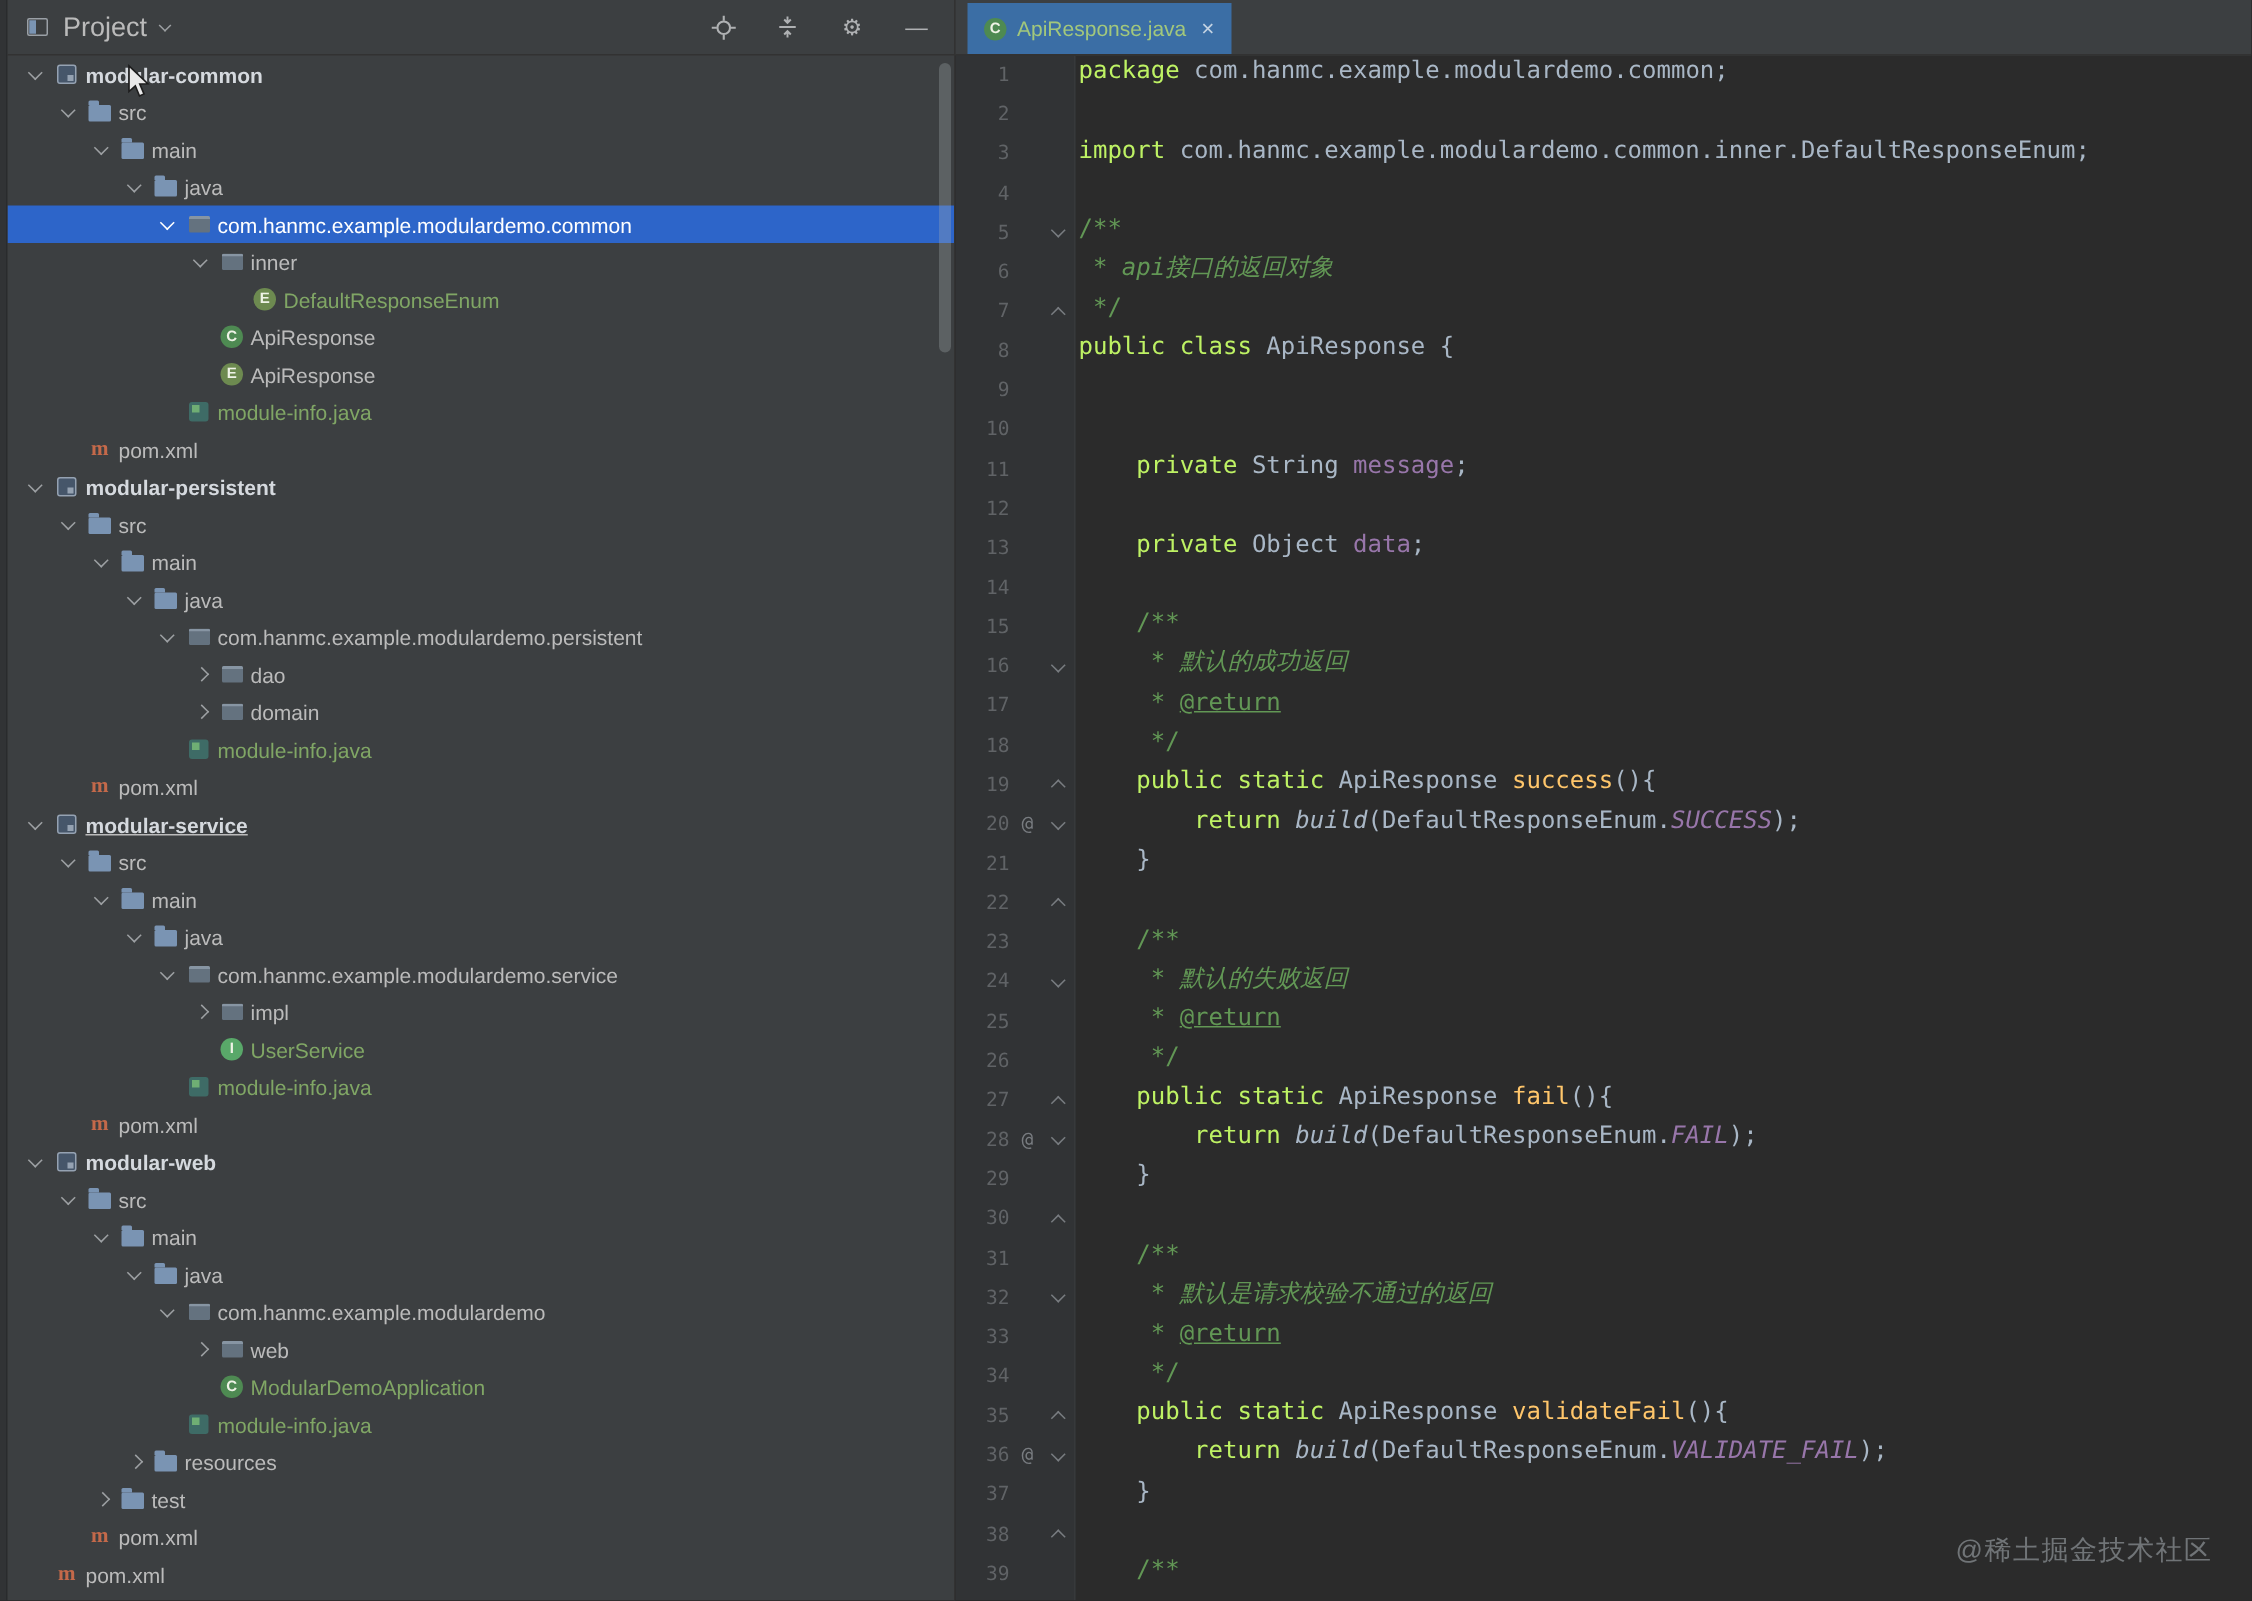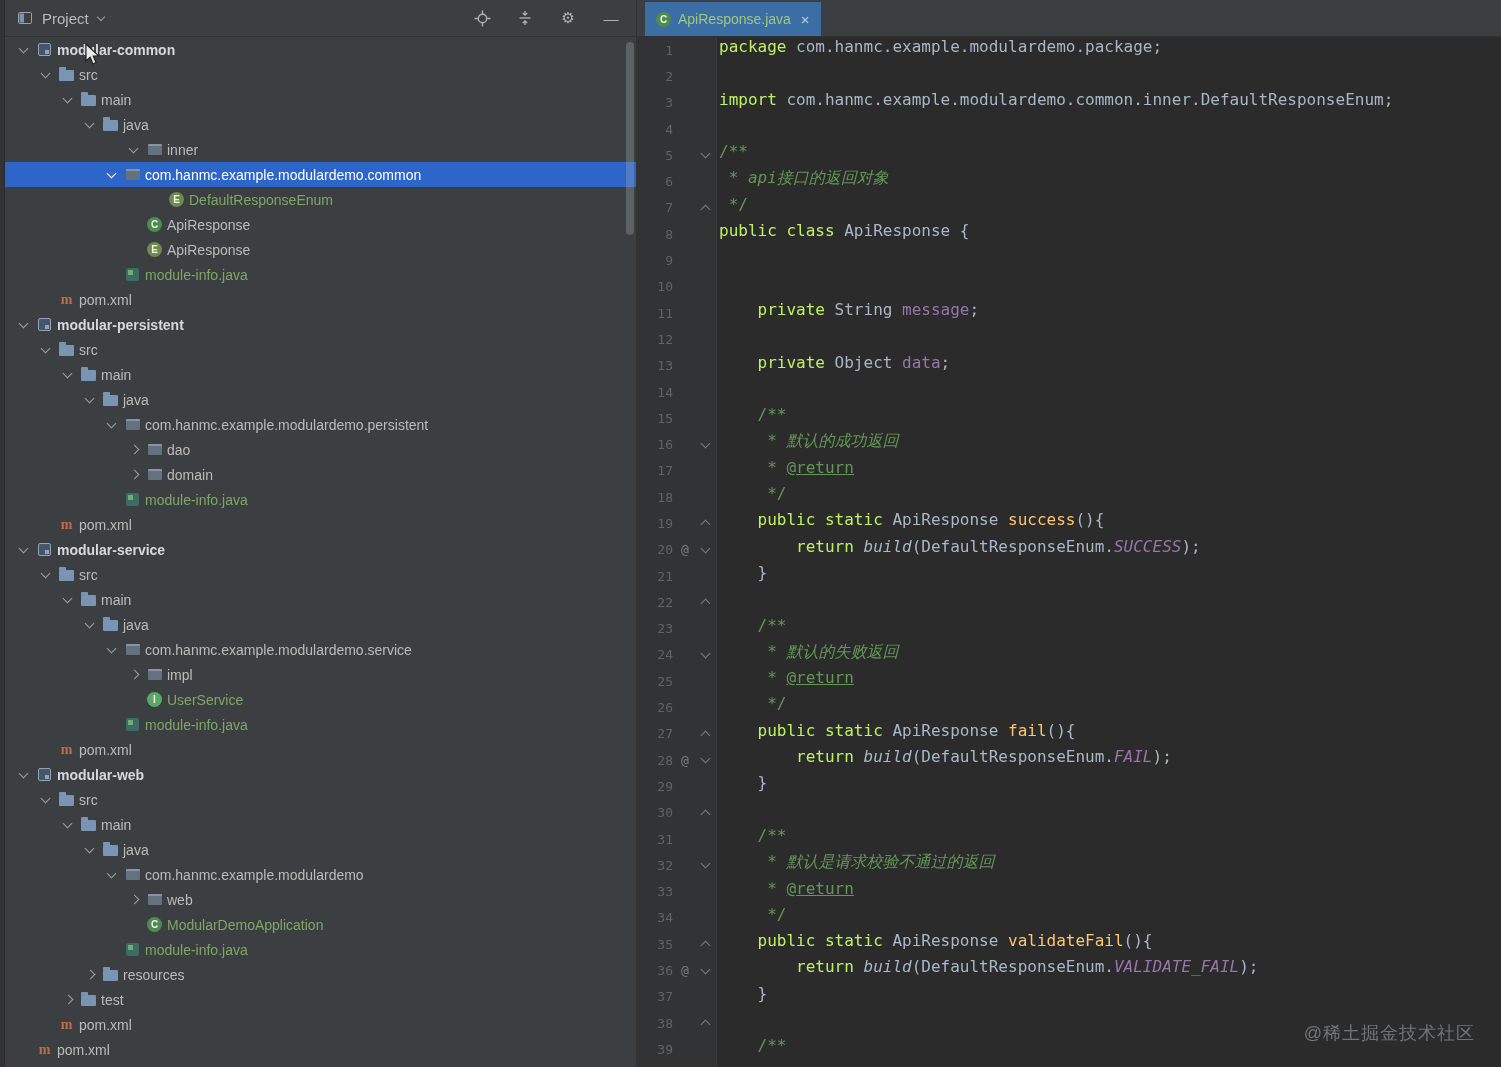--- a/index.html
+++ b/index.html
@@ -6,21 +6,21 @@
   html,body{width:1501px;height:1067px;overflow:hidden}
   body{background:#2b2b2b;font-family:"Liberation Sans",sans-serif;position:relative}
   .app{display:flex;width:100%;height:100%}
 
   
   .stripe{width:5px;background:#313335;border-right:1px solid #292b2d;flex:none}
 
   
   .project{width:632px;flex:none;background:#3c3f41;border-right:1px solid #323232;display:flex;flex-direction:column;position:relative}
   .ptool{height:37px;flex:none;display:flex;align-items:center;gap:7px;padding:0 14px 0 12px;border-bottom:1px solid #323232}
-  .ptitle{color:#bbbbbb;font-size:15px;margin-left:2px;cursor:default}
+  .ptitle{color:#bbbbbb;font-size:18px;margin-left:2px;cursor:default}
   .caret{width:10px;height:10px;position:relative;margin-top:-2px}
   .caret::after{content:"";position:absolute;left:2px;top:2px;width:5px;height:5px;border-right:1.5px solid #9da0a3;border-bottom:1.5px solid #9da0a3;transform:rotate(45deg)}
   .ptool .grow-sp{flex:1}
   .tbicon{width:22px;height:22px;display:flex;align-items:center;justify-content:center;color:#afb1b3;font-size:15px;cursor:pointer}
   .tbicon.gap{margin-left:14px}
 
   .tree{flex:1;overflow:hidden;position:relative}
   .row{height:25px;display:flex;align-items:center;font-size:14px;color:#bbbbbb;white-space:nowrap;cursor:default}
   .row.selected{background:#2d65c9}
   .row.selected .lbl,.row.selected .lbl.green,.row.selected .lbl.bold{color:#ffffff}
@@ -129,34 +129,34 @@
           </span>
           <span class="lbl ">main</span>
         </div>
         <div class="row" style="padding-left: 76px;">
           <span class="chev down"></span>
           <span class="ticon">
             <i class="ic ic-folder"></i>
           </span>
           <span class="lbl ">java</span>
         </div>
+        <div class="row selected" style="padding-left: 98px;">
+          <span class="chev down"></span>
+          <span class="ticon">
+            <i class="ic ic-package"></i>
+          </span>
+          <span class="lbl ">com.hanmc.example.modulardemo.common</span>
+        </div>
         <div class="row" style="padding-left: 120px;">
           <span class="chev down"></span>
           <span class="ticon">
             <i class="ic ic-package"></i>
           </span>
           <span class="lbl ">inner</span>
         </div>
-        <div class="row selected" style="padding-left: 98px;">
-          <span class="chev down"></span>
-          <span class="ticon">
-            <i class="ic ic-package"></i>
-          </span>
-          <span class="lbl ">com.hanmc.example.modulardemo.common</span>
-        </div>
         <div class="row" style="padding-left: 142px;">
           <span class="chev none"></span>
           <span class="ticon">
             <i class="ic ic-enum">E</i>
           </span>
           <span class="lbl green">DefaultResponseEnum</span>
         </div>
         <div class="row" style="padding-left: 120px;">
           <span class="chev none"></span>
           <span class="ticon">
@@ -241,21 +241,21 @@
           </span>
           <span class="lbl green">module-info.java</span>
         </div>
         <div class="row" style="padding-left: 32px;">
           <span class="chev none"></span>
           <span class="ticon">
             <i class="ic ic-maven">m</i>
           </span>
           <span class="lbl ">pom.xml</span>
         </div>
-        <div class="row" style="padding-left: 10px;">
+        <div class="row" style="padding-left: 10px; text-decoration: underline;">
           <span class="chev down"></span>
           <span class="ticon">
             <i class="ic ic-module"></i>
           </span>
           <span class="lbl bold">modular-service</span>
         </div>
         <div class="row" style="padding-left: 32px;">
           <span class="chev down"></span>
           <span class="ticon">
             <i class="ic ic-folder"></i>
@@ -631,21 +631,21 @@
             <span class="lnum">39</span>
             <span class="lat"></span>
             <span class="lmk"></span>
           </div>
           <div class="grow">
             <span class="lat"></span>
             <span class="lmk"></span>
           </div>
         </div>
       <div id="code" class="code">
-          <div class="cline"><span class="s-kw">package</span><span class="s-pl"> com.hanmc.example.modulardemo.package;</span></div>
+          <div class="cline"><span class="s-kw">package</span><span class="s-pl"> com.hanmc.example.modulardemo.common;</span></div>
           <div class="cline"></div>
           <div class="cline"><span class="s-kw">import</span><span class="s-pl"> com.hanmc.example.modulardemo.common.inner.DefaultResponseEnum;</span></div>
           <div class="cline"></div>
           <div class="cline"><span class="s-doc">/**</span></div>
           <div class="cline"><span class="s-doc"> * </span><span class="s-doci">api接口的返回对象</span></div>
           <div class="cline"><span class="s-doc"> */</span></div>
           <div class="cline"><span class="s-kw">public class</span><span class="s-pl"> ApiResponse {</span></div>
           <div class="cline"></div>
           <div class="cline"></div>
           <div class="cline"><span class="s-pl">    </span><span class="s-kw">private</span><span class="s-pl"> String </span><span class="s-fld">message</span><span class="s-pl">;</span></div>

